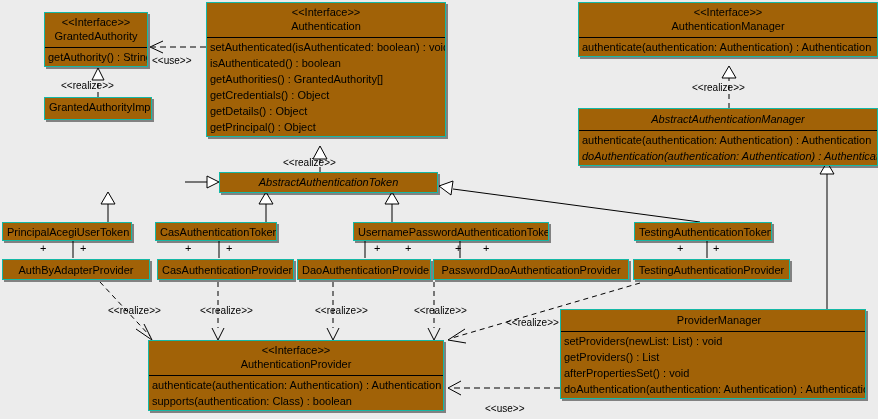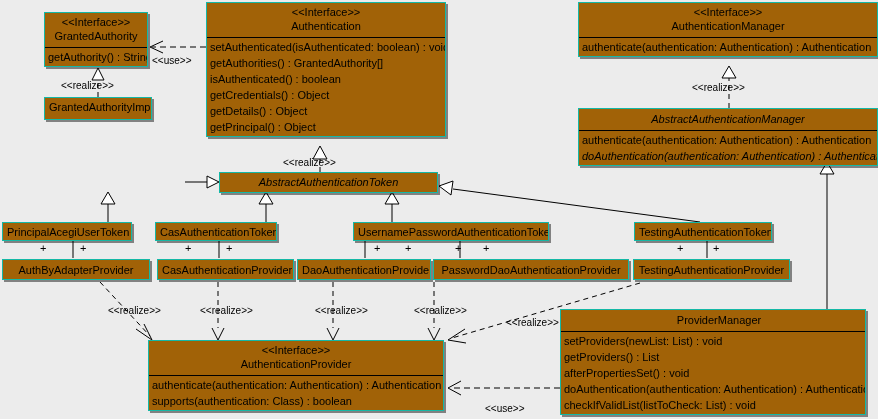--- a/index.html
+++ b/index.html
@@ -184,22 +184,22 @@
     <div class="simple">GrantedAuthorityImpl</div>
   </div>
 
   <div class="node" style="left:206px; top:2px; width:240px;">
     <div class="hdr">
       <span class="stereo">&lt;&lt;Interface&gt;&gt;</span>
       <span class="cname">Authentication</span>
     </div>
     <div class="compartment">
       <div class="member">setAuthenticated(isAuthenticated: boolean) : void</div>
+      <div class="member">isAuthenticated() : boolean</div>
       <div class="member">getAuthorities() : GrantedAuthority[]</div>
-      <div class="member">isAuthenticated() : boolean</div>
       <div class="member">getCredentials() : Object</div>
       <div class="member">getDetails() : Object</div>
       <div class="member">getPrincipal() : Object</div>
     </div>
   </div>
 
   <div class="node" style="left:578px; top:2px; width:300px;">
     <div class="hdr">
       <span class="stereo">&lt;&lt;Interface&gt;&gt;</span>
       <span class="cname">AuthenticationManager</span>
@@ -284,21 +284,20 @@
 
   <div class="node" style="left:560px; top:309px; width:306px;">
     <div class="hdr" style="padding-top:3px;padding-left:16px;">
       <span class="cname">ProviderManager</span>
     </div>
     <div class="compartment">
       <div class="member">setProviders(newList: List) : void</div>
       <div class="member">getProviders() : List</div>
       <div class="member">afterPropertiesSet() : void</div>
       <div class="member">doAuthentication(authentication: Authentication) : Authentication</div>
-      <div class="member">checkIfValidList(listToCheck: List) : void</div>
     </div>
   </div>
 
   <div class="edge-label" style="left:152px; top:55px;">&lt;&lt;use&gt;&gt;</div>
 
   <div class="edge-label" style="left:61px; top:80px;">&lt;&lt;realize&gt;&gt;</div>
 
   <div class="edge-label" style="left:692px; top:82px;">&lt;&lt;realize&gt;&gt;</div>
 
   <div class="edge-label" style="left:283px; top:157px;">&lt;&lt;realize&gt;&gt;</div>

